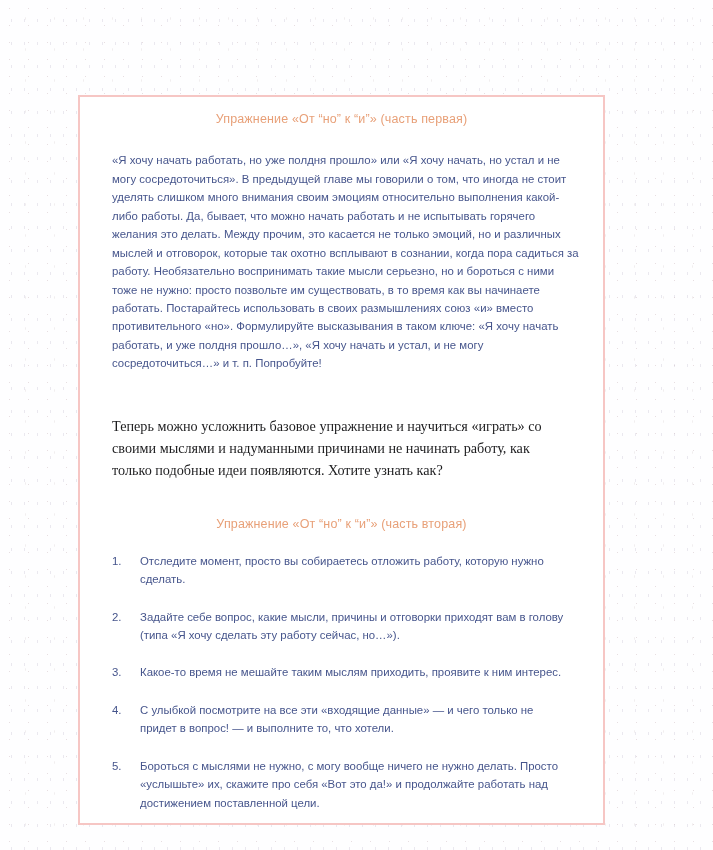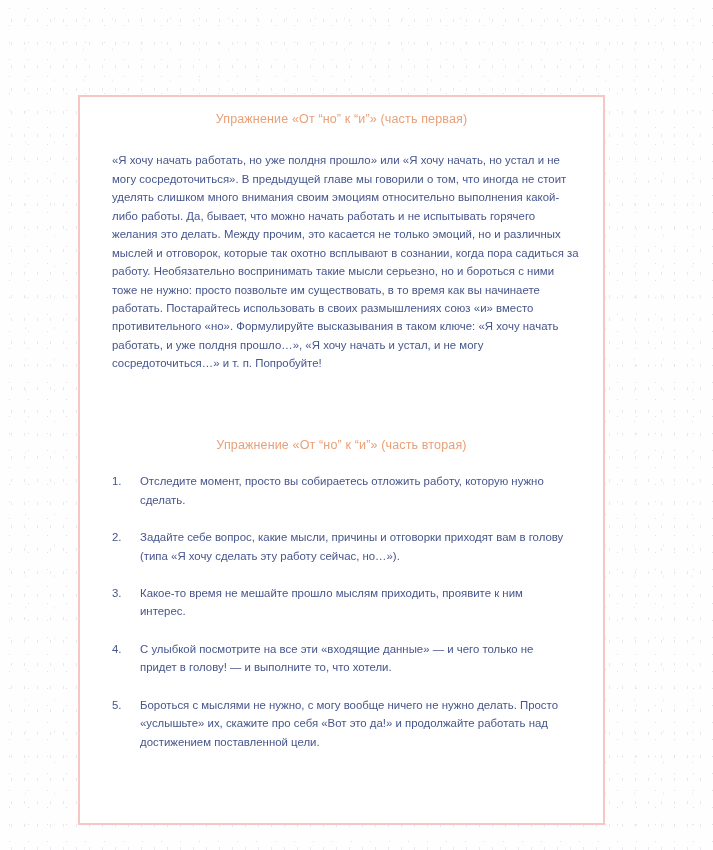--- a/index.html
+++ b/index.html
@@ -74,21 +74,21 @@
     font-family: "Liberation Serif", serif;
     color: #1d1d1f;
     font-size: 14.2px;
     line-height: 1.56;
     margin-top: 42px;
     padding: 0 10px 0 12px;
   }
 
   
   #steps-heading {
-    margin-top: 64px;
+    margin-top: 35px;
   }
 
   #steps-list {
     margin-top: 19px;
     padding: 0 12px 0 12px;
     list-style: none;
   }
 
   .step-item {
     display: flex;
@@ -116,39 +116,40 @@
 
 <div id="page-texture"></div>
 
 <div id="content-card">
   <div id="content-inner">
 
     <div class="exercise-heading">Упражнение «От “но” к “и”» (часть первая)</div>
 
     <p id="intro-paragraph" class="body-blue">«Я хочу начать работать, но уже полдня прошло» или «Я хочу начать, но устал и не могу сосредоточиться». В предыдущей главе мы говорили о том, что иногда не стоит уделять слишком много внимания своим эмоциям относительно выполнения какой-либо работы. Да, бывает, что можно начать работать и не испытывать горячего желания это делать. Между прочим, это касается не только эмоций, но и различных мыслей и отговорок, которые так охотно всплывают в сознании, когда пора садиться за работу. Необязательно воспринимать такие мысли серьезно, но и бороться с ними тоже не нужно: просто позвольте им существовать, в то время как вы начинаете работать. Постарайтесь использовать в своих размышлениях союз «и» вместо противительного «но». Формулируйте высказывания в таком ключе: «Я хочу начать работать, и уже полдня прошло…», «Я хочу начать и устал, и не могу сосредоточиться…» и т. п. Попробуйте!</p>
 
+    <p id="emphasis-paragraph">Теперь можно усложнить базовое упражнение и научиться «играть» со своими мыслями и надуманными причинами не начинать работу, как только подобные идеи появляются. Хотите узнать как?</p>
 
     <div id="steps-heading" class="exercise-heading">Упражнение «От “но” к “и”» (часть вторая)</div>
 
     <ol id="steps-list">
       <li class="step-item">
         <span class="step-number">1.</span>
         <span class="step-text">Отследите момент, просто вы собираетесь отложить работу, которую нужно сделать.</span>
       </li>
       <li class="step-item">
         <span class="step-number">2.</span>
         <span class="step-text">Задайте себе вопрос, какие мысли, причины и отговорки приходят вам в голову (типа «Я хочу сделать эту работу сейчас, но…»).</span>
       </li>
       <li class="step-item">
         <span class="step-number">3.</span>
-        <span class="step-text">Какое-то время не мешайте прошло мыслям приходить, проявите к ним интерес.</span>
+        <span class="step-text">Какое-то время не мешайте таким мыслям приходить, проявите к ним интерес.</span>
       </li>
       <li class="step-item">
         <span class="step-number">4.</span>
-        <span class="step-text">С улыбкой посмотрите на все эти «входящие данные» — и чего только не придет в голову! — и выполните то, что хотели.</span>
+        <span class="step-text">С улыбкой посмотрите на все эти «входящие данные» — и чего только не придет в вопрос! — и выполните то, что хотели.</span>
       </li>
       <li class="step-item">
         <span class="step-number">5.</span>
         <span class="step-text">Бороться с мыслями не нужно, с могу вообще ничего не нужно делать. Просто «услышьте» их, скажите про себя «Вот это да!» и продолжайте работать над достижением поставленной цели.</span>
       </li>
     </ol>
 
   </div>
 </div>
 

